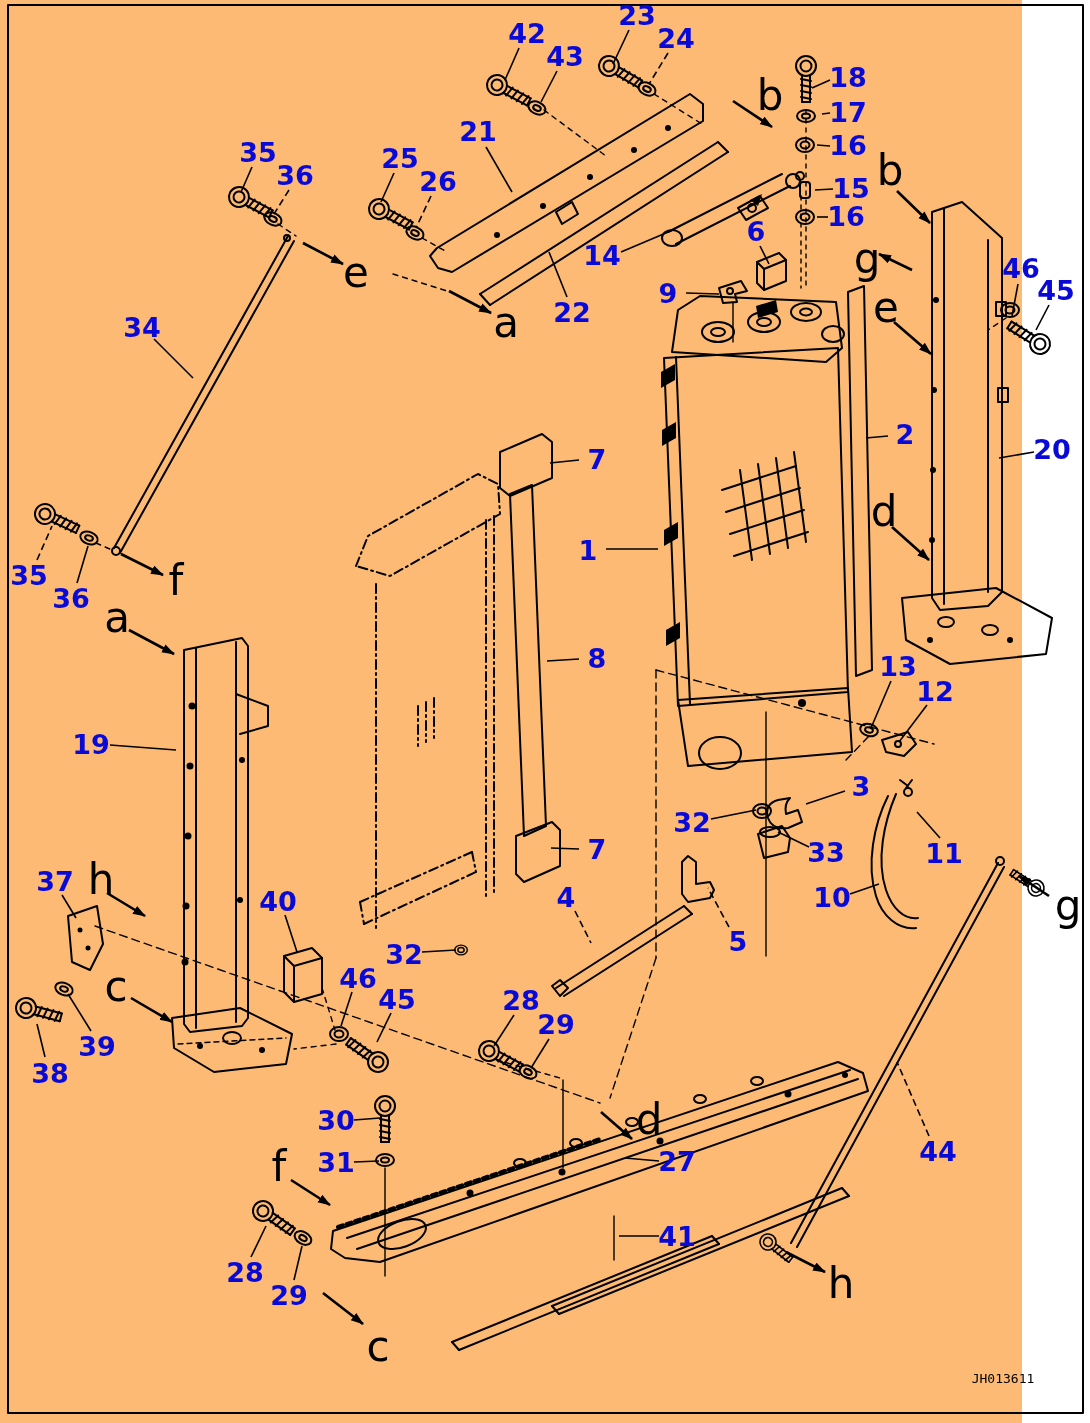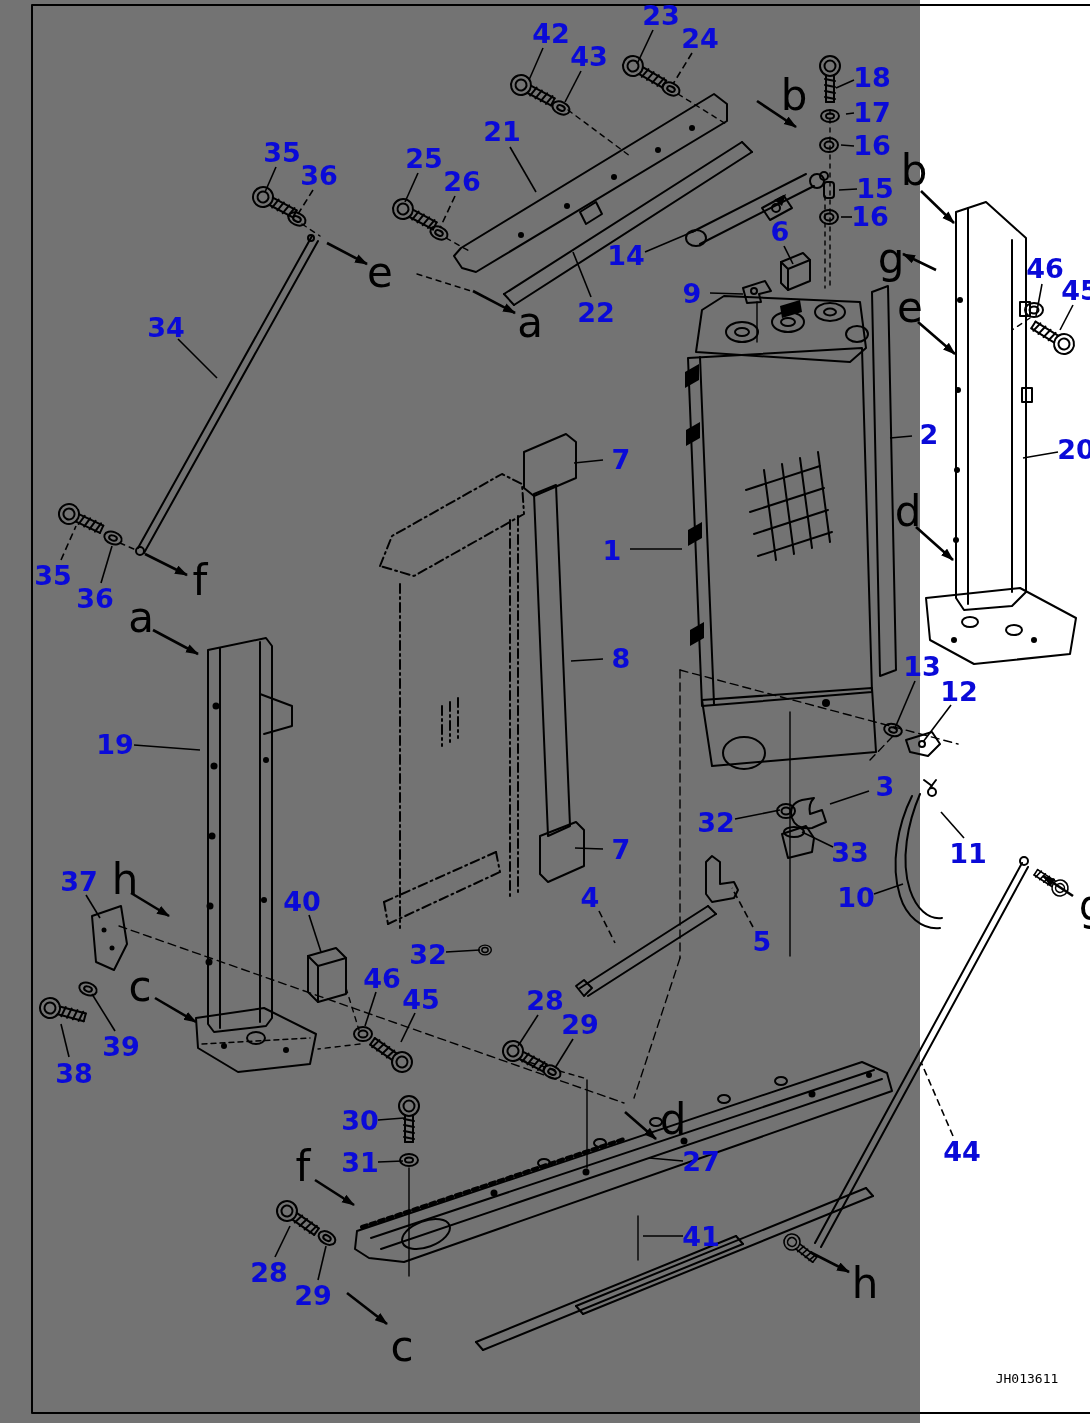--- a/index.html
+++ b/index.html
@@ -1,16 +1,16 @@
 <!DOCTYPE html>
 <html><head>
 <meta charset="utf-8">
 <style>
   html,body { margin:0; padding:0; background:#fff; }
-  .page { width:896px; height:1423px; position:relative; background:#737373;padding-left:24px; }
+  .page { width:1022px; height:1423px; position:relative; background:#fdba74; }
   svg { display:block; }
   .num { font-family:"DejaVu Sans", sans-serif; font-weight:bold; font-size:27px; text-anchor:middle; }
   .ltr { font-family:"DejaVu Sans", sans-serif; font-weight:normal; font-size:42px; text-anchor:middle; fill:#000; }
   .code { font-family:"DejaVu Sans Mono", monospace; font-size:13px; text-anchor:middle; fill:#000; }
   .art  { stroke:#000; fill:none; stroke-width:2; stroke-linecap:round; stroke-linejoin:round; }
   .thin { stroke-width:1.4; }
   .fill { fill:#000; stroke:none; }
 </style>
 </head>
 <body>

